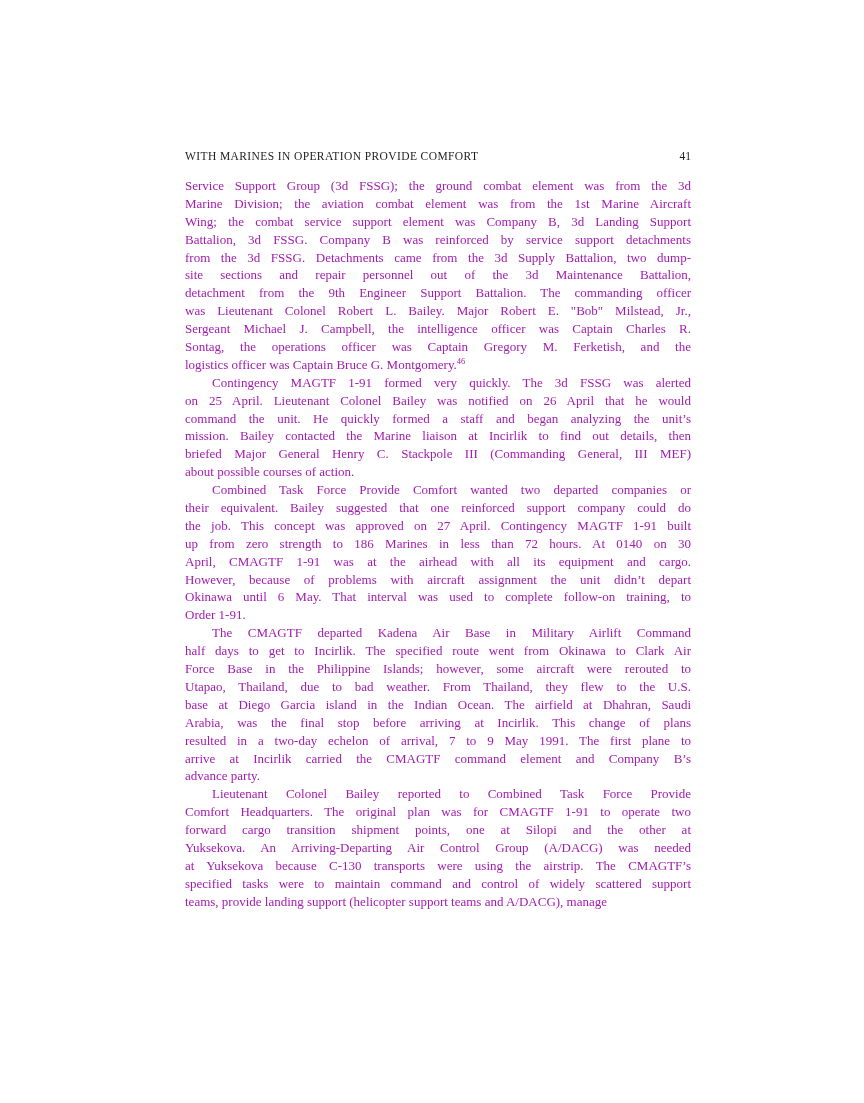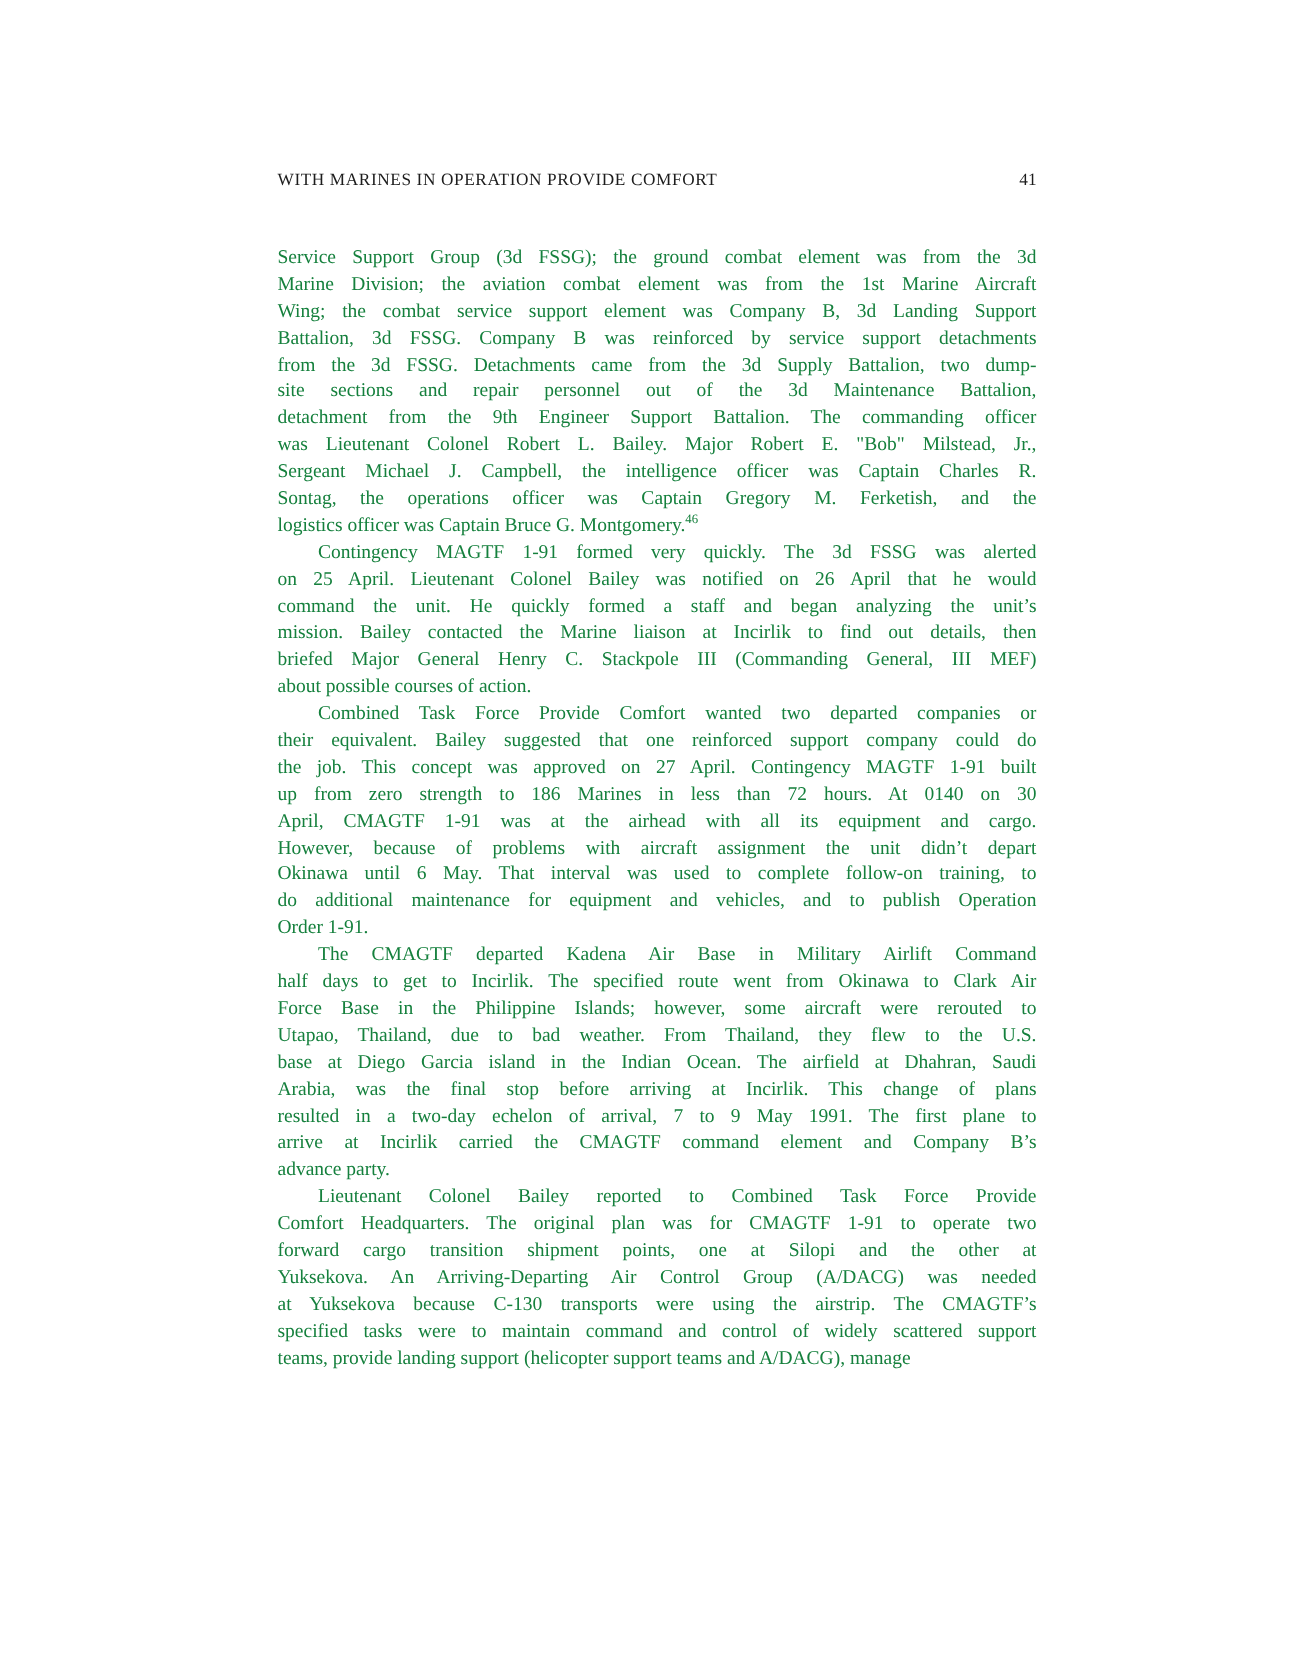--- a/index.html
+++ b/index.html
@@ -11,20 +11,21 @@
     height: 1103px;
     background: #ffffff;
     font-family: "Liberation Serif", serif;
     position: relative;
     overflow: hidden;
   }
   .page {
     position: absolute;
     inset: 0;
     background: #ffffff;
+    margin-top: 36px;
   }
   .page-header {
     position: absolute;
     left: 185px;
     top: 114px;
     width: 506px;
     display: flex;
     justify-content: space-between;
     align-items: baseline;
     font-size: 11.5px;
@@ -33,25 +34,25 @@
   }
   .running-head {
     white-space: nowrap;
   }
   .page-number {
     letter-spacing: 0;
   }
   .body-text {
     position: absolute;
     left: 185px;
-    top: 162px;
+    top: 141px;
     width: 506px;
     font-size: 13px;
     line-height: 17.9px;
-    color: #15803d;
+    color: #a21caf;
   }
   .paragraph {
     margin: 0;
     padding: 0;
   }
   .line {
     text-align: justify;
     text-align-last: justify;
     height: 17.9px;
     overflow: hidden;
@@ -100,21 +101,20 @@
         <div class="line para-end">about possible courses of action.</div>
       </div>
       <div class="paragraph">
         <div class="line indent">Combined Task Force Provide Comfort wanted two departed companies or</div>
         <div class="line">their equivalent. Bailey suggested that one reinforced support company could do</div>
         <div class="line">the job. This concept was approved on 27 April. Contingency MAGTF 1-91 built</div>
         <div class="line">up from zero strength to 186 Marines in less than 72 hours. At 0140 on 30</div>
         <div class="line">April, CMAGTF 1-91 was at the airhead with all its equipment and cargo.</div>
         <div class="line">However, because of problems with aircraft assignment the unit didn’t depart</div>
         <div class="line">Okinawa until 6 May. That interval was used to complete follow-on training, to</div>
-        <div class="line">do additional maintenance for equipment and vehicles, and to publish Operation</div>
         <div class="line para-end">Order 1-91.</div>
       </div>
       <div class="paragraph">
         <div class="line indent">The CMAGTF departed Kadena Air Base in Military Airlift Command</div>
         <div class="line">half days to get to Incirlik. The specified route went from Okinawa to Clark Air</div>
         <div class="line">Force Base in the Philippine Islands; however, some aircraft were rerouted to</div>
         <div class="line">Utapao, Thailand, due to bad weather. From Thailand, they flew to the U.S.</div>
         <div class="line">base at Diego Garcia island in the Indian Ocean. The airfield at Dhahran, Saudi</div>
         <div class="line">Arabia, was the final stop before arriving at Incirlik. This change of plans</div>
         <div class="line">resulted in a two-day echelon of arrival, 7 to 9 May 1991. The first plane to</div>

